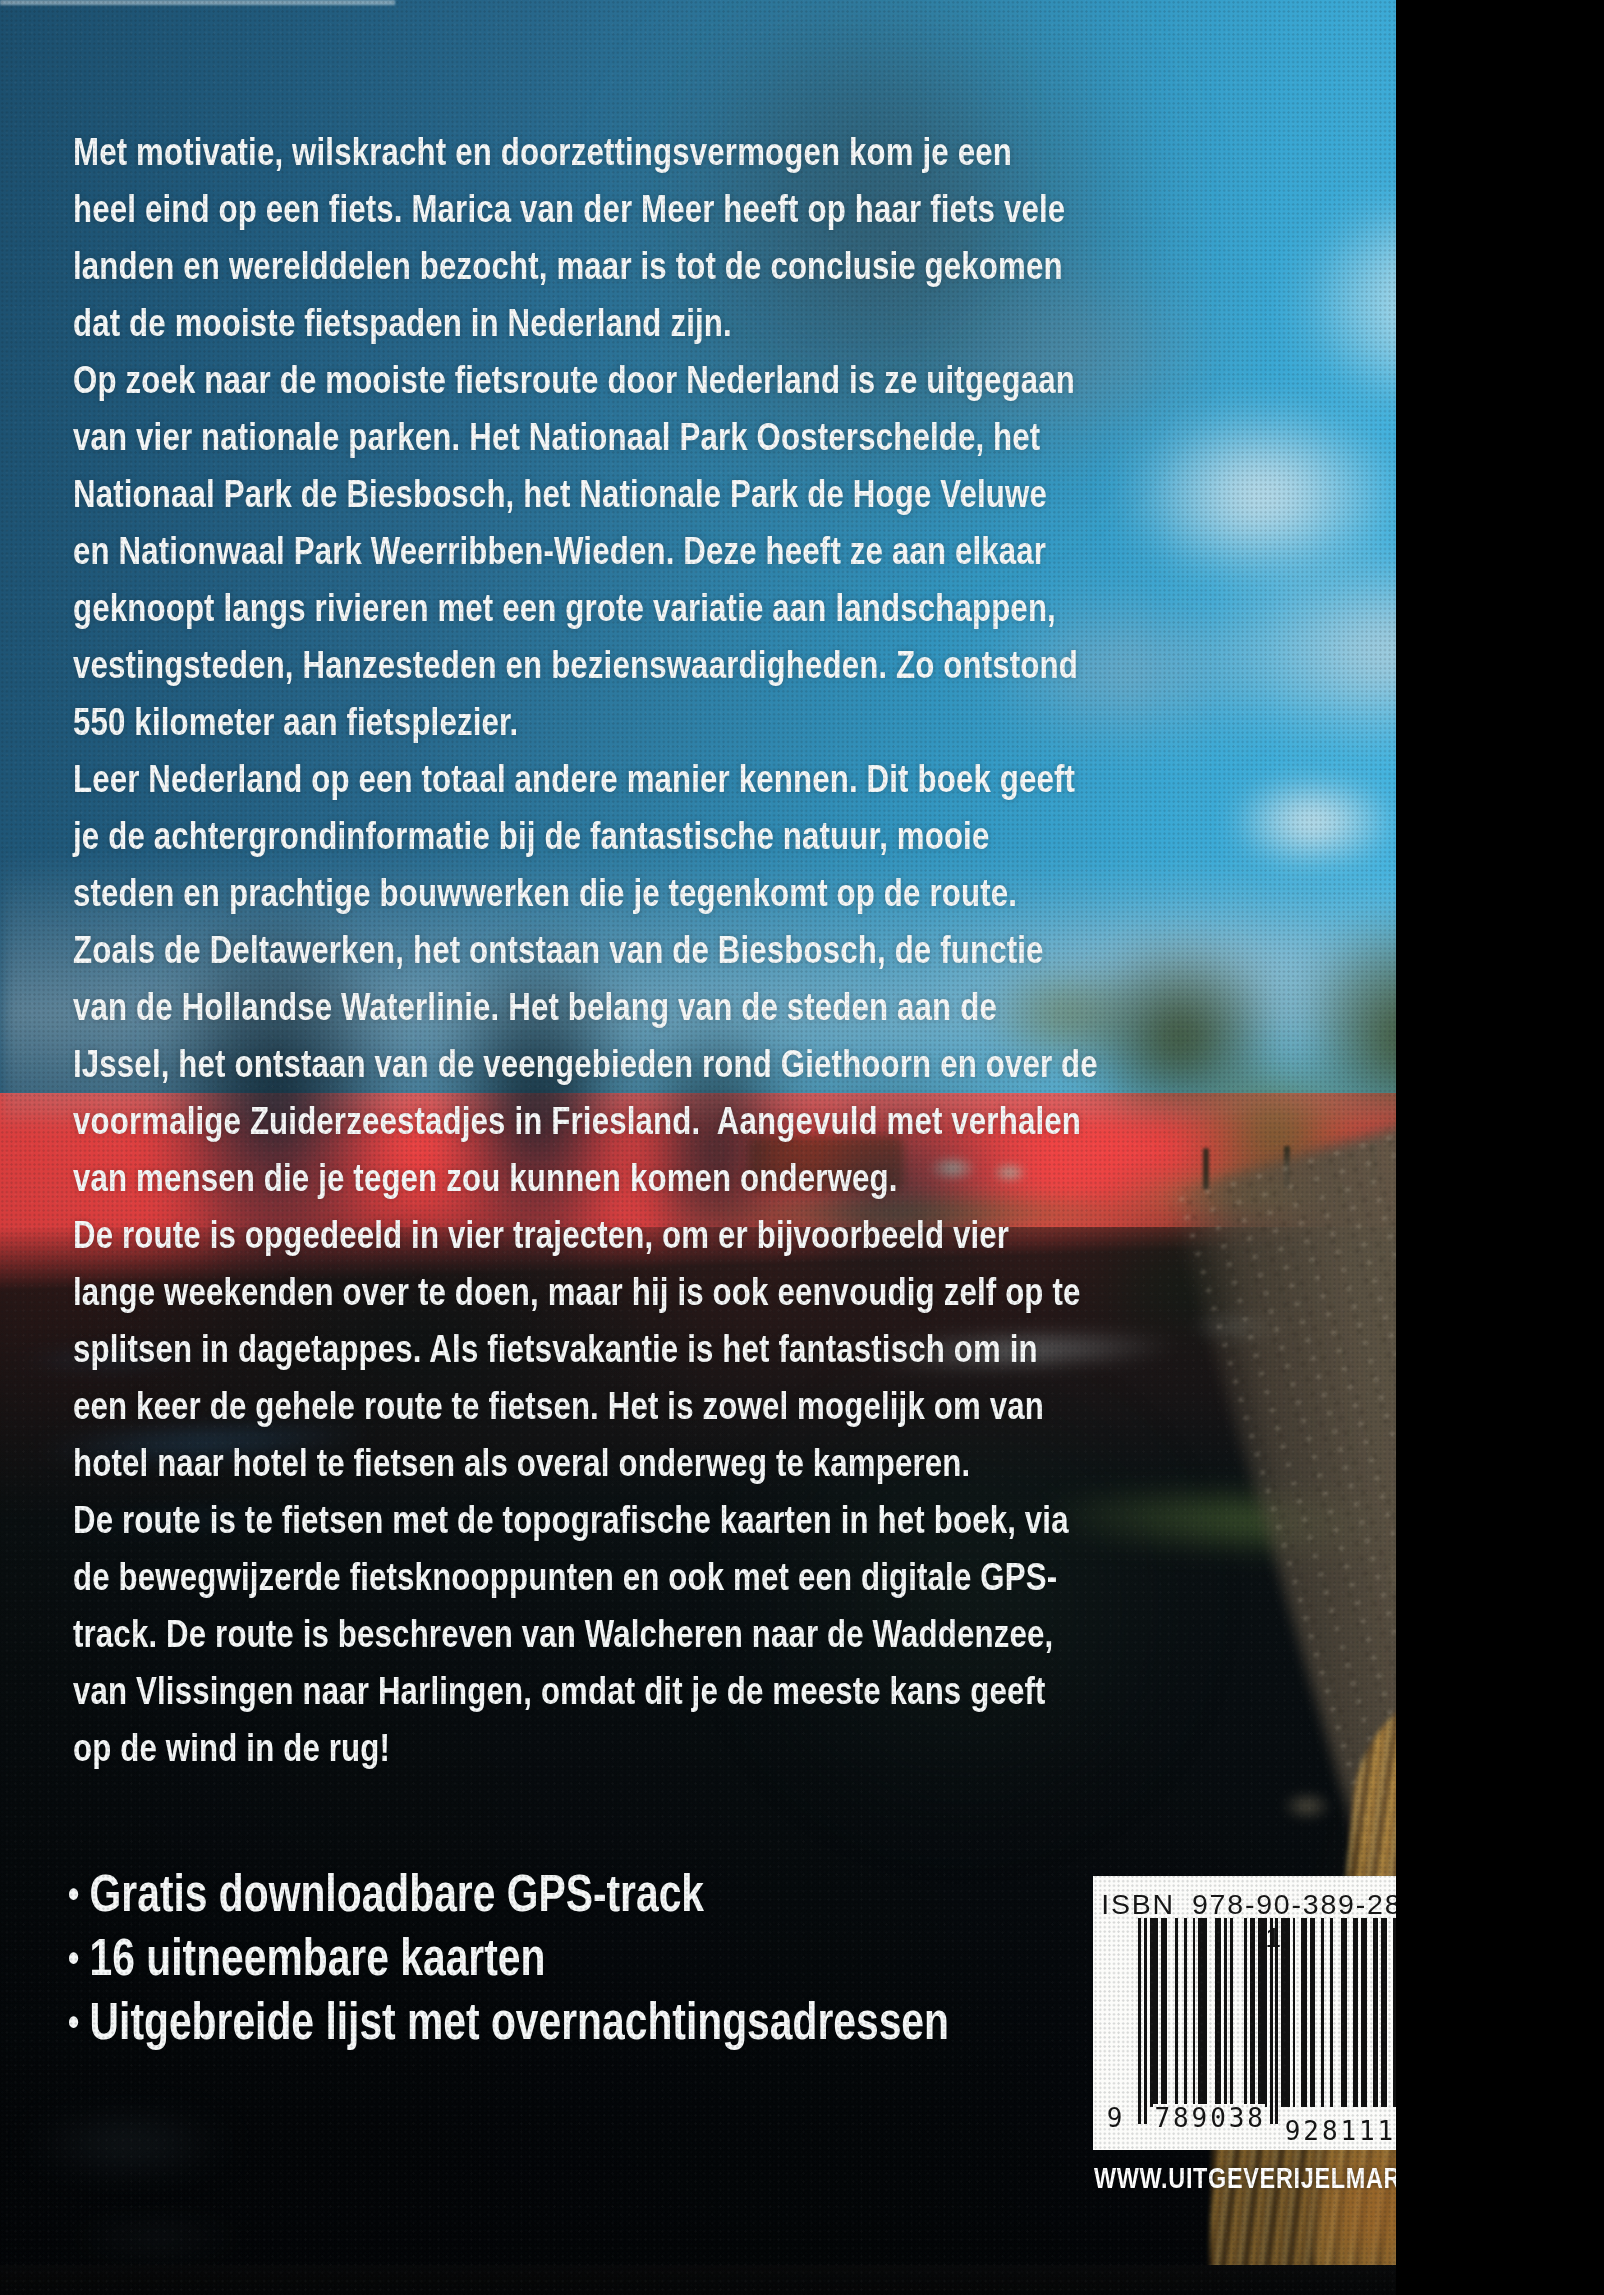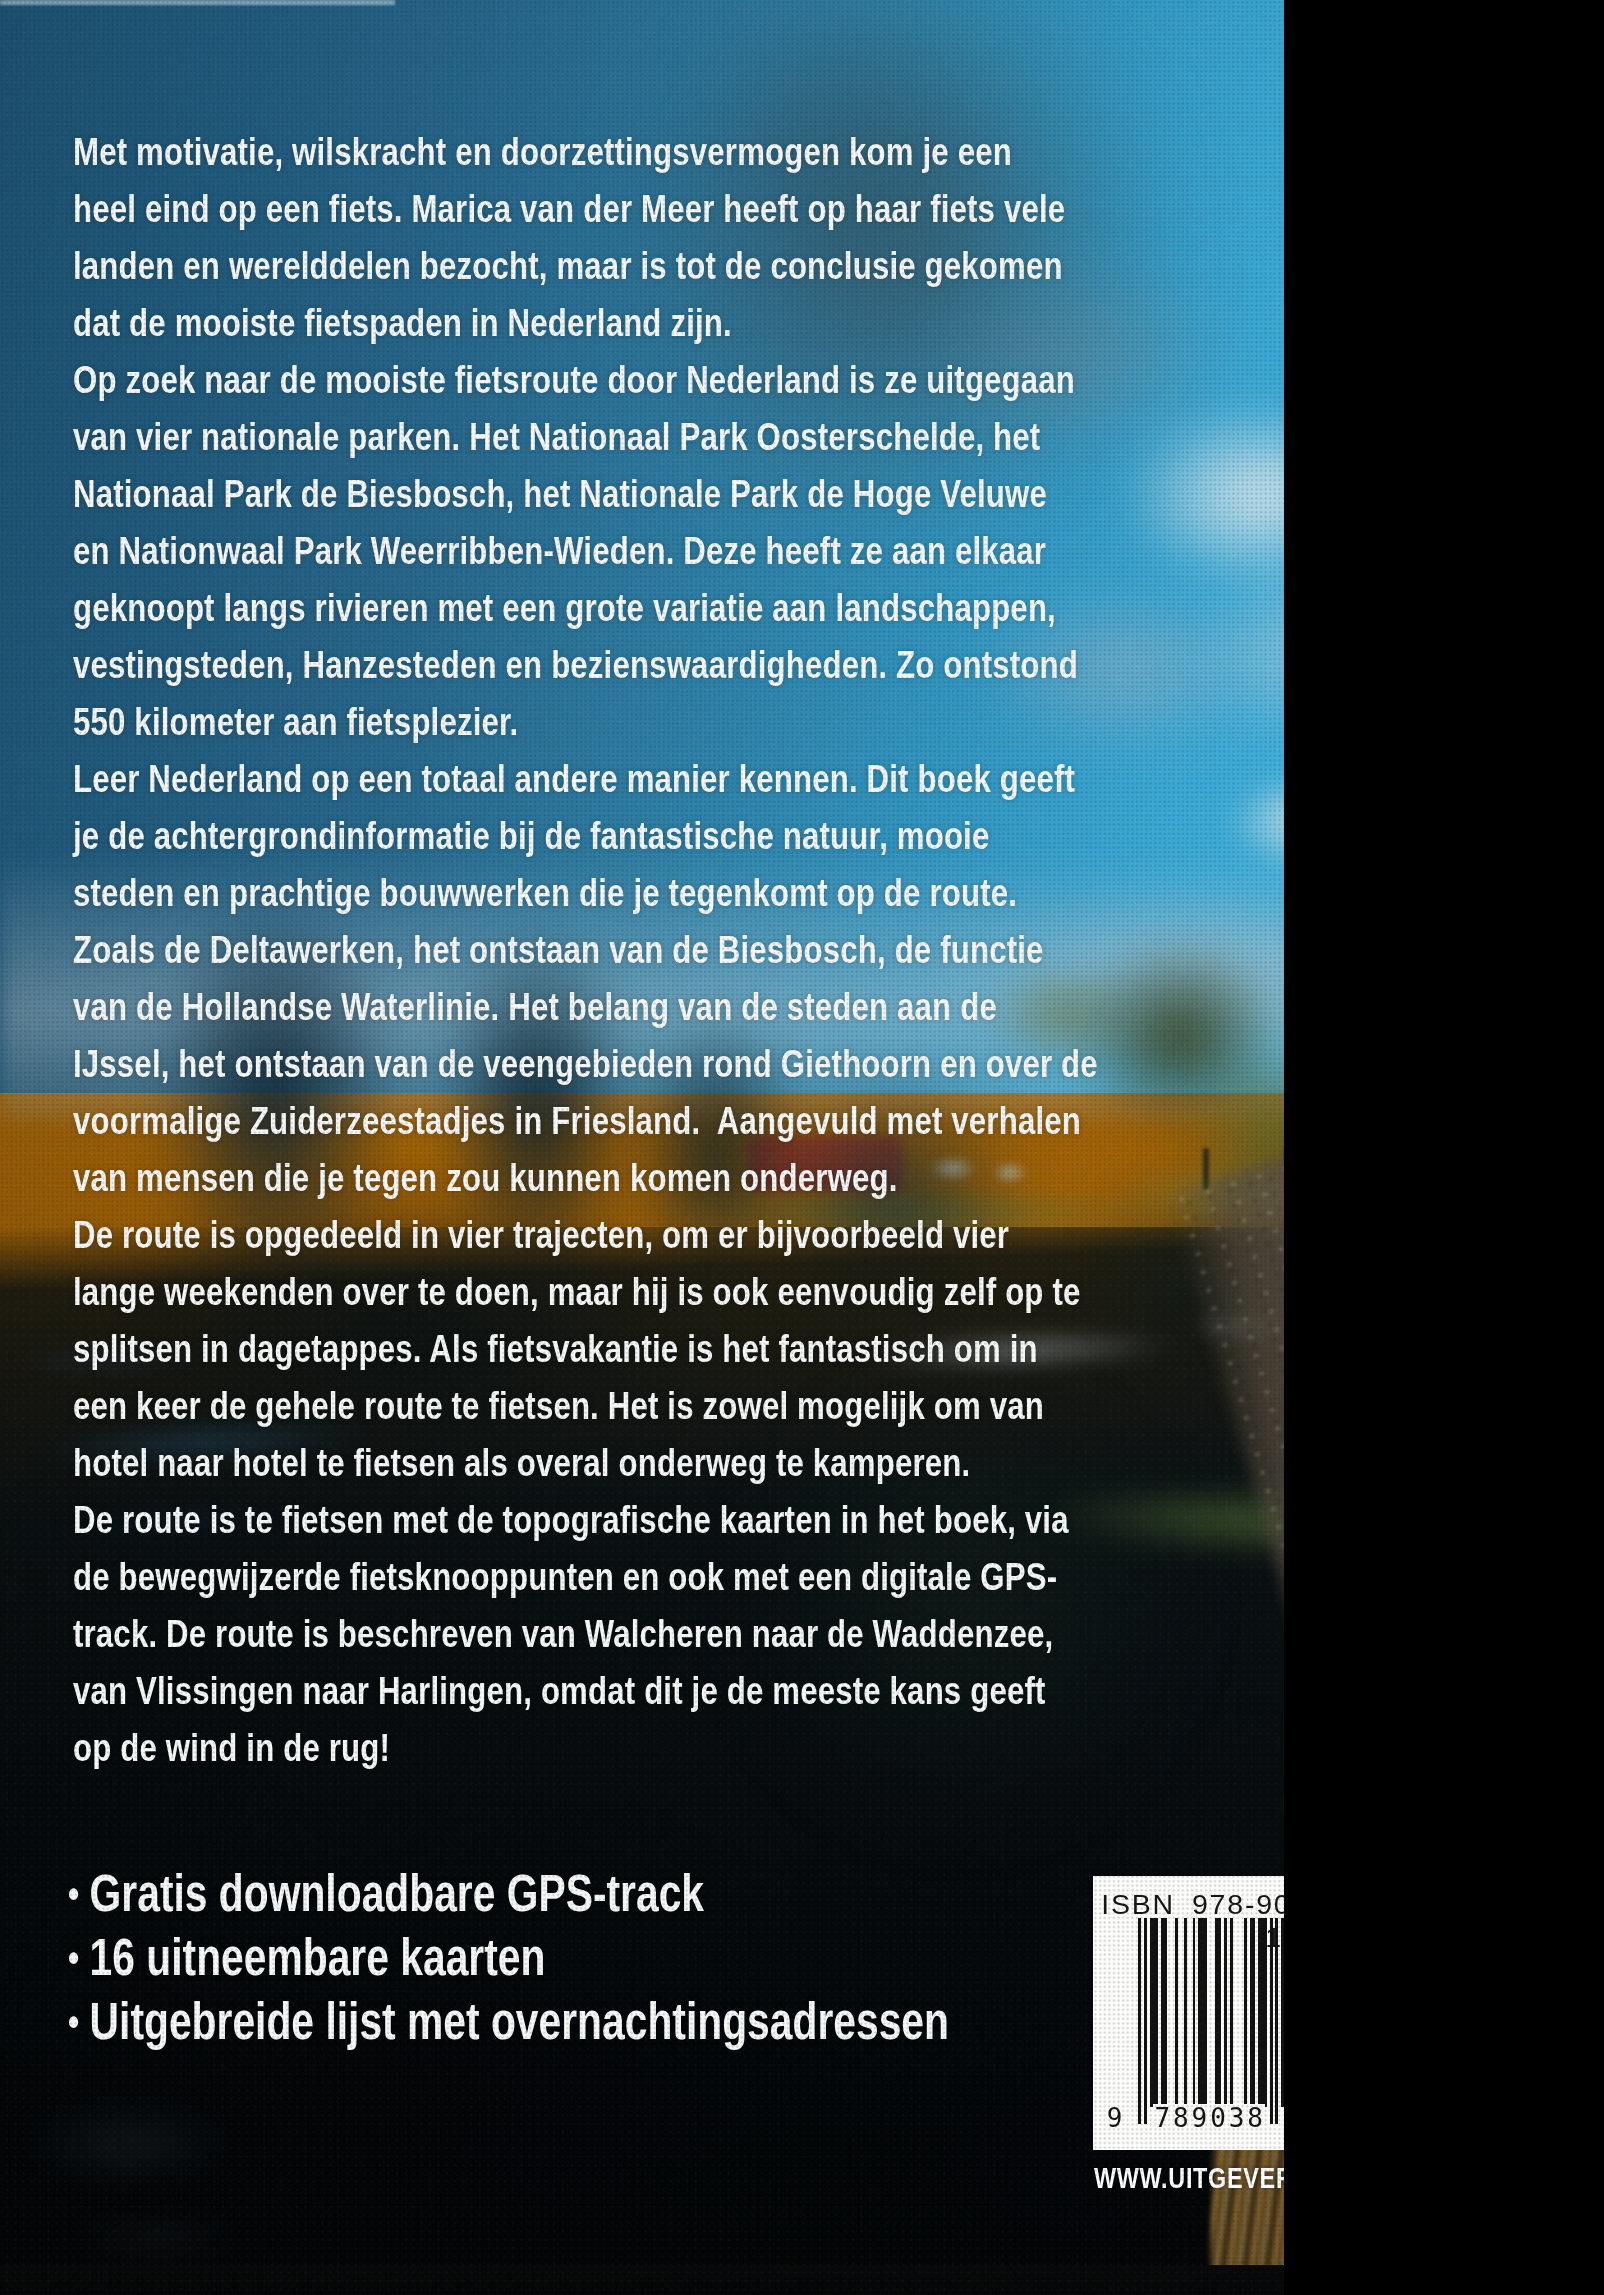--- a/index.html
+++ b/index.html
@@ -1,16 +1,16 @@
 <!DOCTYPE html>
 <html style="font-size:14.7px"><head>
 <meta charset="utf-8">
 <style>
   html,body{margin:0;padding:0;background:#000;}
-  .page{position:relative;width:1284px;height:2296px;overflow:hidden;background:#a16207;
+  .page{position:relative;width:1396px;height:2296px;overflow:hidden;background:#ef4444;
         font-family:"Liberation Sans",sans-serif;}
   .page *{box-sizing:border-box;}
   
   .photo,.photo div,.photo span{position:absolute;pointer-events:none;}
   .photo{inset:0;}
   .b{border-radius:50%;background:radial-gradient(closest-side,var(--c),transparent 72%);filter:blur(20px);}
   .sky{left:0;top:0;width:1604px;height:1093px;
     background:linear-gradient(102deg,#1c4f6e 0%,#215b7d 16%,#28688c 30%,#2e7da3 44%,#3293bd 58%,#3aa7d3 72%,#44b4e0 86%,#4bbae4 100%);}
   .skyfade{left:0;top:854px;width:1604px;height:266px;filter:blur(9.2px);
     background:linear-gradient(180deg,rgba(178,194,201,0) 0%,rgba(178,194,201,.45) 60%,rgba(150,160,158,.2) 100%);}

